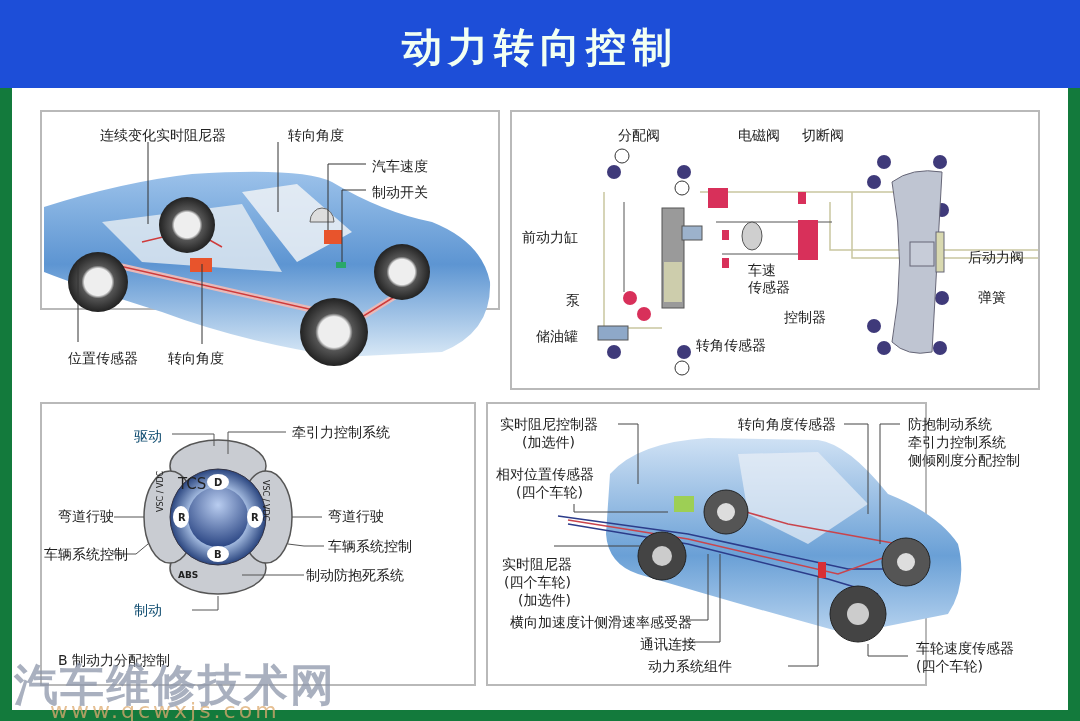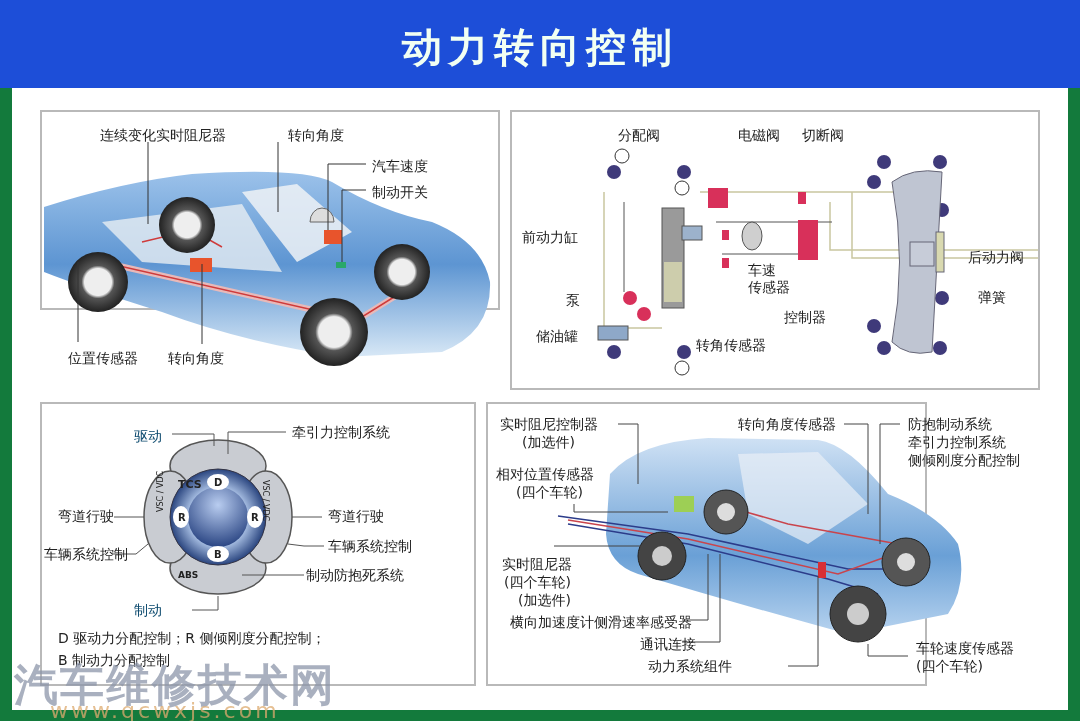--- a/index.html
+++ b/index.html
@@ -165,38 +165,37 @@
       <polyline points="172,42 172,30 130,30"></polyline>
       <polyline points="186,50 186,28 244,28"></polyline>
       <line x1="102" y1="113" x2="72" y2="113"></line>
       <line x1="250" y1="113" x2="280" y2="113"></line>
       <polyline points="106,140 94,150 70,150"></polyline>
       <polyline points="246,140 262,142 282,142"></polyline>
       <line x1="200" y1="171" x2="262" y2="171"></line>
       <polyline points="176,192 176,206 150,206"></polyline>
     </g>
   </svg>
-  <div class="lbl" style="left:136px;top:72px;font-size:11px;font-weight:bold;">TCS</div>
+  <div class="lbl" style="left:136px;top:72px;font-size:15px;font-weight:normal;">TCS</div>
   <div class="lbl" style="left:136px;top:163px;font-size:9px;font-weight:bold;">ABS</div>
   <div class="lbl" style="left:110px;top:108px;font-size:8px;transform:rotate(-90deg);transform-origin:left top;">VSC / VDC</div>
   <div class="lbl" style="left:232px;top:76px;font-size:8px;transform:rotate(90deg);transform-origin:left top;">VSC / VDC</div>
   <div class="lbl" style="left:172px;top:70px;font-size:10px;font-weight:bold;">D</div>
   <div class="lbl" style="left:136px;top:105px;font-size:10px;font-weight:bold;">R</div>
   <div class="lbl" style="left:209px;top:105px;font-size:10px;font-weight:bold;">R</div>
   <div class="lbl" style="left:172px;top:142px;font-size:10px;font-weight:bold;">B</div>
 
   <div class="lbl red" style="left:92px;top:24px;">驱动</div>
   <div class="lbl" style="left:250px;top:20px;">牵引力控制系统</div>
   <div class="lbl" style="left:16px;top:104px;">弯道行驶</div>
   <div class="lbl" style="left:286px;top:104px;">弯道行驶</div>
   <div class="lbl" style="left:2px;top:142px;">车辆系统控制</div>
   <div class="lbl" style="left:286px;top:134px;">车辆系统控制</div>
   <div class="lbl" style="left:264px;top:163px;">制动防抱死系统</div>
   <div class="lbl red" style="left:92px;top:198px;">制动</div>
-  <div class="lbl" style="left:16px;top:226px;">D  驱动力分配控制；R  侧倾刚度分配控制；</div>
   <div class="lbl" style="left:16px;top:248px;">B  制动力分配控制</div>
 </div>
 
 <div class="panel" style="left:486px;top:402px;width:441px;height:284px;">
   <svg width="548" height="280">
     <defs>
       <linearGradient id="suvg" x1="0" y1="0" x2="0" y2="1">
         <stop offset="0" stop-color="#cfe1f4"></stop>
           <stop offset="0.6" stop-color="#6aa0d6"></stop>
           <stop offset="1" stop-color="#b7d3ef"></stop>

